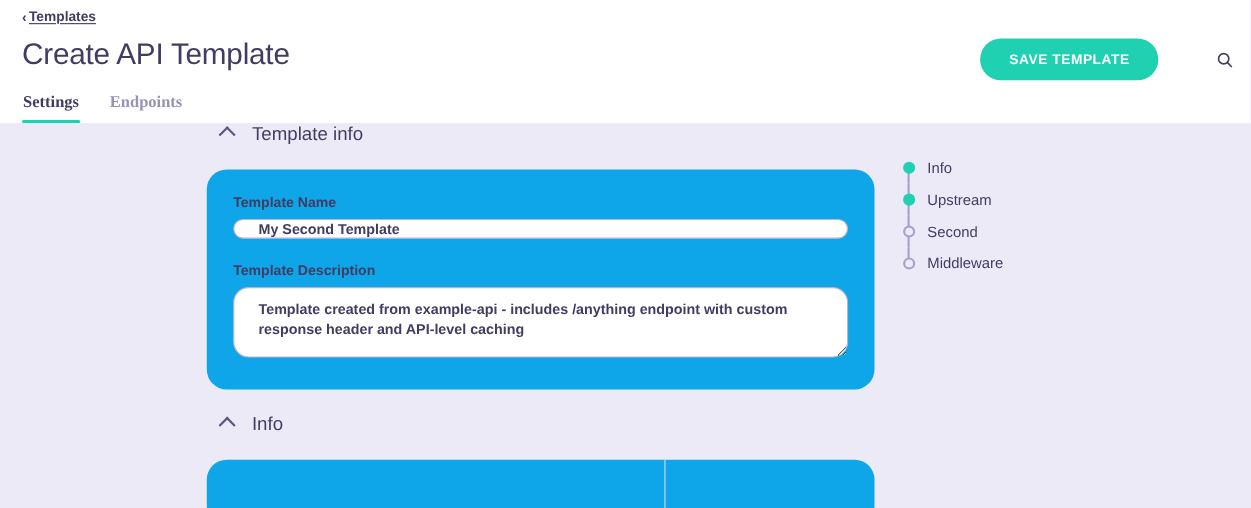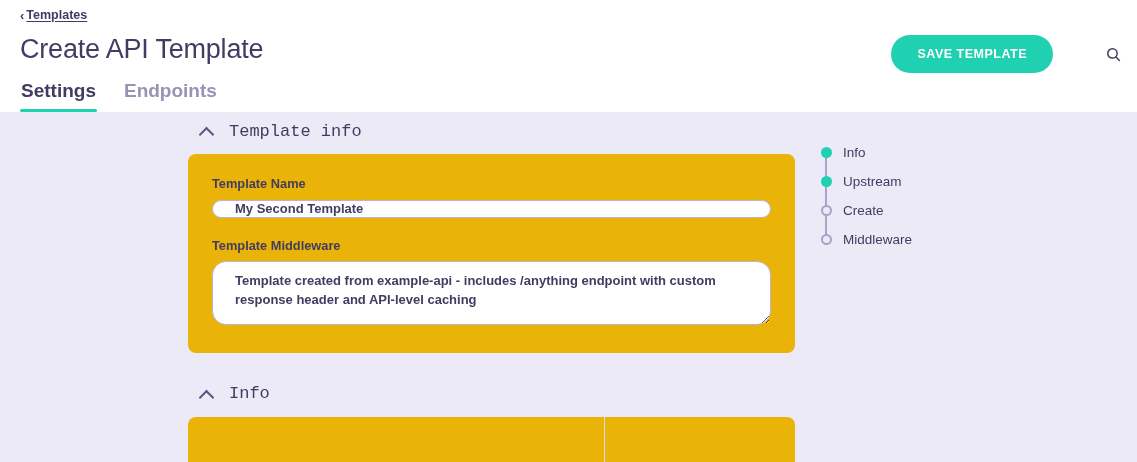--- a/index.html
+++ b/index.html
@@ -106,27 +106,27 @@
   .tabs {
     position: absolute;
     left: 20px;
     bottom: 0;
     display: flex;
     gap: 26px;
   }
   .tab {
     position: relative;
     padding: 0 1px 10px 1px;
-    font-size: 19px;
+    font-size: 15px;
     font-weight: 600;
     color: #9892b4;
     cursor: pointer;
     background: none;
     border: none;
-    font-family: Liberation Sans, sans-serif;
+    font-family: Liberation Serif, serif;
   }
   .tab.active { color: #413c61; }
   .tab.active::after {
     content: "";
     position: absolute;
     left: 0; right: 0; bottom: 0;
     height: 3px;
     background: #1fd1b0;
     border-radius: 2px;
   }
@@ -141,26 +141,25 @@
 
   .form-col {
     position: absolute;
     left: 188px;
     top: 0;
     width: 607px;
   }
 
   .section-head {
     display: flex;
-    align-items: center;
+    align-items: flex-start;
     gap: 15px;
     height: 38px;
     padding-left: 12px;
     cursor: pointer;
-    font-family: Liberation Mono, monospace;
   }
   .section-head .chev {
     width: 14px;
     height: 14px;
     position: relative;
     flex: 0 0 auto;
   }
   .section-head .chev::before {
     content: "";
     position: absolute;
@@ -172,22 +171,22 @@
     border-top: 2px solid #5c5680;
     transform: rotate(45deg);
   }
   .section-title {
     font-size: 17px;
     font-weight: 400;
     color: #413c61;
   }
 
   .card {
-    background: #eab308;
-    border-radius: 8px;
+    background: #0ea5e9;
+    border-radius: 18px;
   }
 
   .card-info {
     padding: 22px 24px 24px 24px;
     margin-top: 4px;
   }
 
   .field-label {
     font-size: 12.8px;
     font-weight: 600;
@@ -332,21 +331,21 @@
         <span class="chev"></span>
         <span class="section-title">Template info</span>
       </div>
 
       <div class="card card-info">
         <div class="field-label">Template Name</div>
         <input class="text-input" type="text" value="My Second Template" style="">
 
         <div class="field-gap"></div>
 
-        <div class="field-label">Template Middleware</div>
+        <div class="field-label">Template Description</div>
         <textarea class="text-area" style="">Template created from example-api - includes /anything endpoint with custom response header and API-level caching</textarea>
       </div>
 
       <div class="section-head section-head-2">
         <span class="chev"></span>
         <span class="section-title">Info</span>
       </div>
 
       <div class="card card-split">
         <div class="split-left"></div>
@@ -367,21 +366,21 @@
           <span class="line"></span>
           <span class="dot"></span>
         </span>
         <span class="step-label">Upstream</span>
       </div>
       <div class="step todo">
         <span class="marker">
           <span class="line"></span>
           <span class="dot"></span>
         </span>
-        <span class="step-label">Create</span>
+        <span class="step-label">Second</span>
       </div>
       <div class="step todo">
         <span class="marker">
           <span class="line"></span>
           <span class="dot"></span>
         </span>
         <span class="step-label">Middleware</span>
       </div>
     </div>
 

